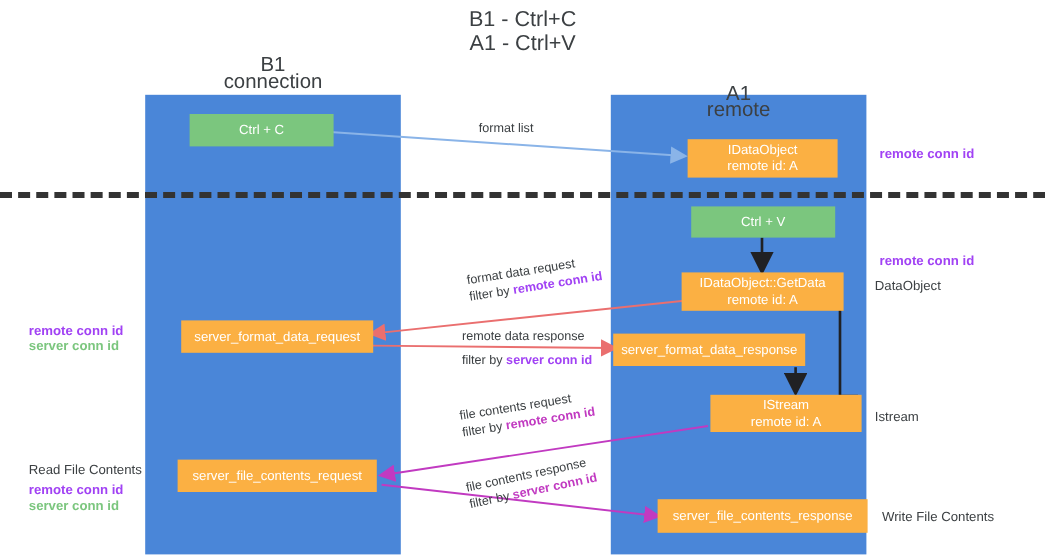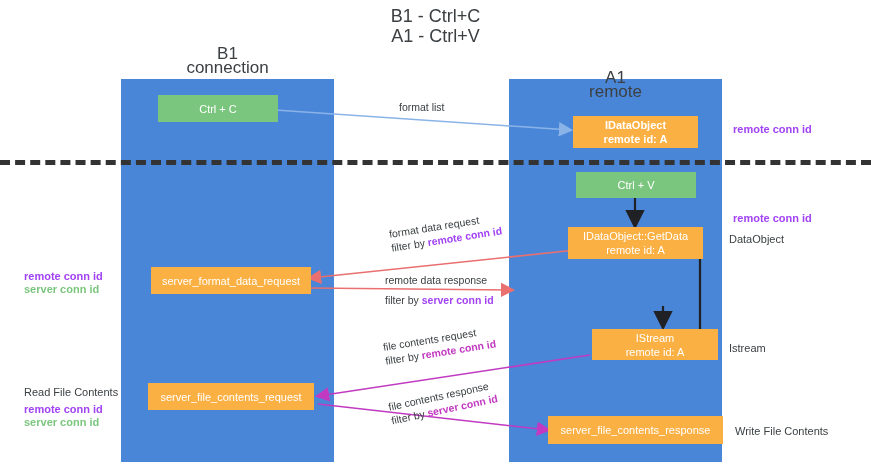--- a/index.html
+++ b/index.html
@@ -151,30 +151,31 @@
 
     <line x1="590" y1="355" x2="318" y2="396" stroke="#c13ac1" stroke-width="1.6" marker-end="url(#ar-mag)"></line>
 
     <line x1="318" y1="404" x2="548" y2="430" stroke="#c13ac1" stroke-width="1.6" marker-end="url(#ar-mag)"></line>
   </svg>
 
   <div class="dashed-sep" style="top:160px;"></div>
 
   <div class="node green" style="left:158px; top:95px; width:120px; height:27px;">Ctrl + C</div>
 
-  <div class="node orange" style="left:573px; top:116px; width:125px; height:32px;font-weight:bold;">IDataObject
+  <div class="node orange" style="left:573px; top:116px; width:125px; height:32px;">IDataObject
 remote id: A</div>
 
   <div class="node green" style="left:576px; top:172px; width:120px; height:26px;">Ctrl + V</div>
 
   <div class="node orange" style="left:568px; top:227px; width:135px; height:32px;">IDataObject::GetData
 remote id: A</div>
 
   <div class="node orange" style="left:151px; top:267px; width:160px; height:27px;">server_format_data_request</div>
 
+  <div class="node orange" style="left:511px; top:278px; width:160px; height:27px;">server_format_data_response</div>
 
   <div class="node orange" style="left:592px; top:329px; width:126px; height:31px;">IStream
 remote id: A</div>
 
   <div class="node orange" style="left:548px; top:416px; width:175px; height:28px;">server_file_contents_response</div>
 
   <div class="node orange" style="left:148px; top:383px; width:166px; height:27px;">server_file_contents_request</div>
 
   <div class="side-label c-purple" style="left:733px; top:122px;">remote conn id</div>
 

